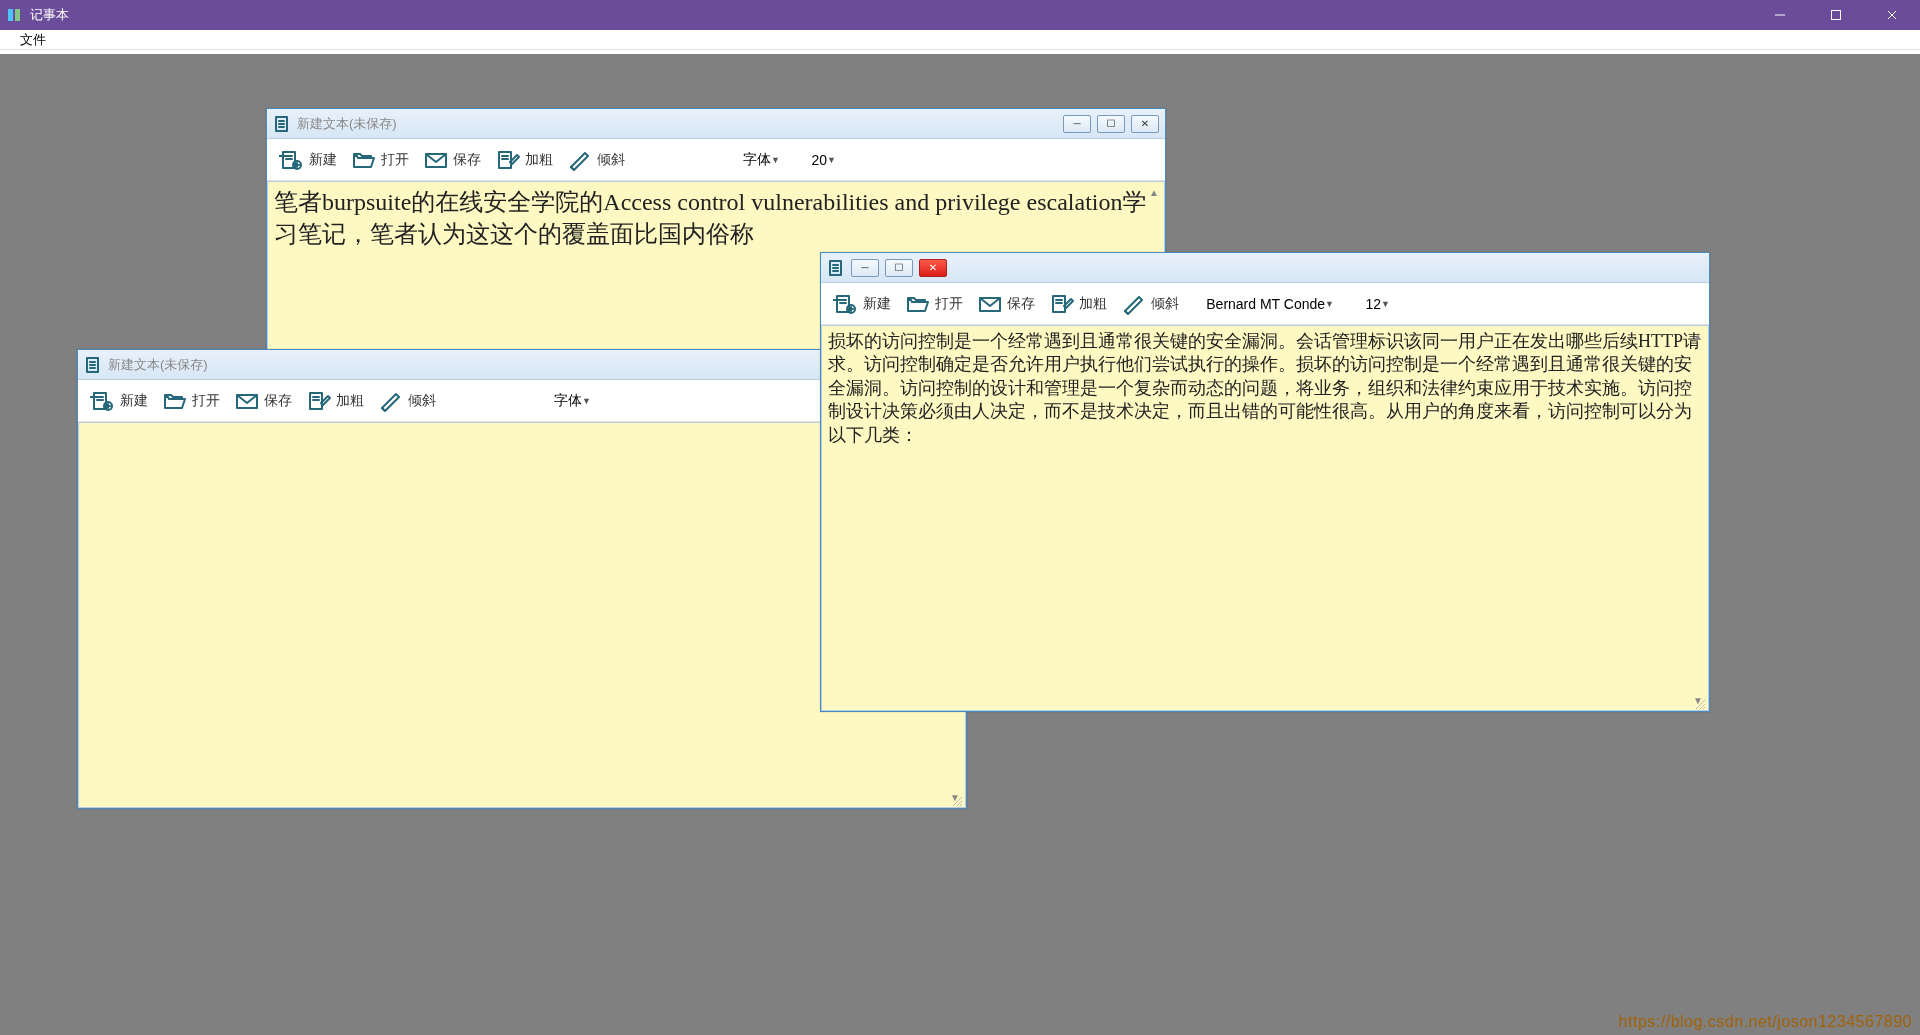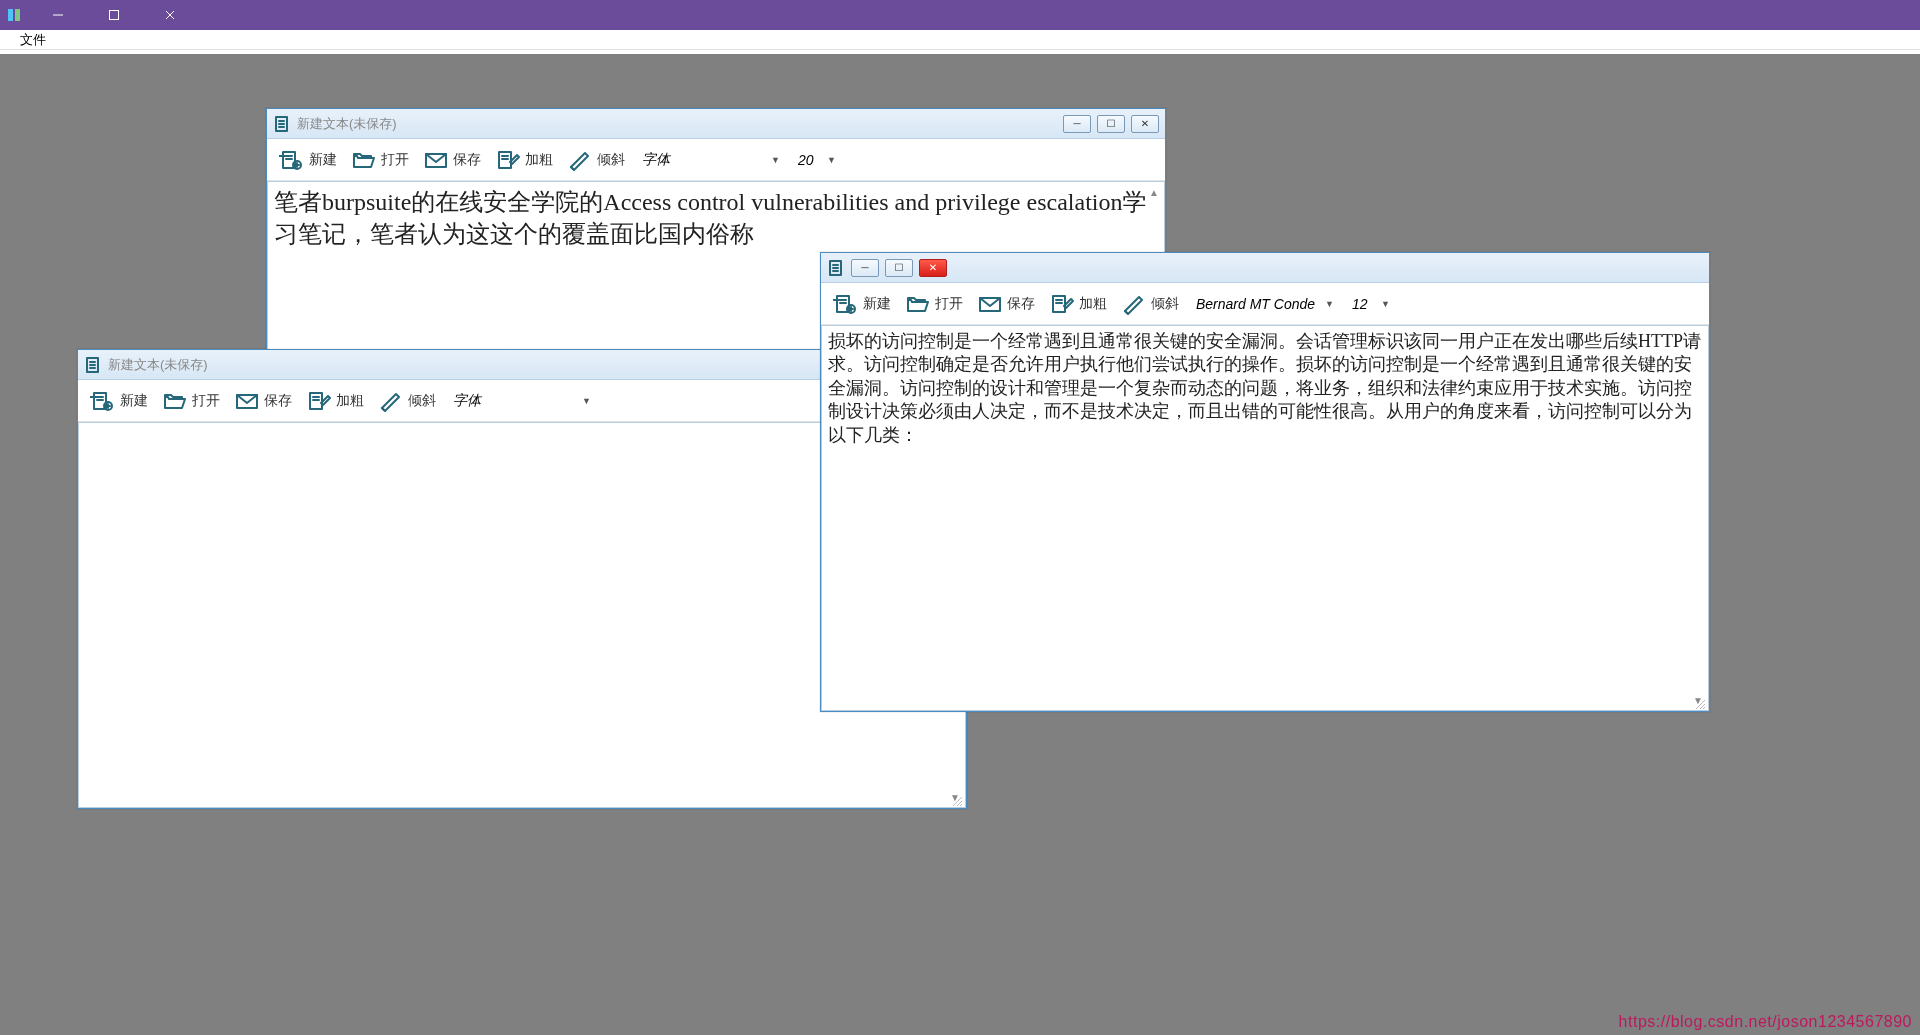--- a/index.html
+++ b/index.html
@@ -13,63 +13,64 @@
 .main-titlebar .win-btn { width: 56px; height: 30px; display: flex; align-items: center; justify-content: center; color: #fff; cursor: pointer; }
 
 
 .menubar { height: 20px; background: #fff; border-bottom: 1px solid #e0e0e0; display: flex; align-items: center; padding-left: 10px; font-size: 13px; }
 .menubar .menu-item { padding: 2px 10px; cursor: pointer; }
 
 
 .mdi { position: absolute; top: 54px; left: 0; right: 0; bottom: 0; background: #808080; }
 
 
-.child-win { position: absolute; background: #ffffff; border: 1px solid #4a8bc2; box-shadow: 0 0 0 1px rgba(0,0,0,0.05); display: flex; flex-direction: column; }
+.child-win { position: absolute; background: #fef9c3; border: 1px solid #4a8bc2; box-shadow: 0 0 0 1px rgba(0,0,0,0.05); display: flex; flex-direction: column; }
 .child-win .ctitle { height: 30px; background: linear-gradient(#e8f1fa, #d7e7f5); display: flex; align-items: center; padding: 0 6px; font-size: 13px; color: #888; border-bottom: 1px solid #b8d0e6; }
 .child-win.active .ctitle { color: #333; }
 .child-win .ctitle .doc-icon { width: 18px; height: 18px; margin-right: 6px; display: flex; align-items: center; justify-content: center; }
 .child-win .ctitle .t { flex: 1; }
 .child-win .ctitle .wbtns { display: flex; gap: 6px; }
 .child-win .ctitle .wbtn { width: 28px; height: 18px; border: 1px solid #7a99b8; border-radius: 2px; background: linear-gradient(#f5faff,#dce9f5); display: flex; align-items: center; justify-content: center; cursor: pointer; font-size: 10px; color: #333; }
 .child-win .ctitle .wbtn.close { background: linear-gradient(#f08080,#d43a3a); border-color: #b02020; color: #fff; }
 .child-win.active .ctitle .wbtn.close { background: linear-gradient(#ff5a4a,#d91e18); }
 
 
 .toolbar { height: 42px; background: #fff; display: flex; align-items: center; padding: 0 8px; gap: 6px; border-bottom: 1px solid #e3e3e3; }
 .tool { display: flex; align-items: center; gap: 4px; cursor: pointer; font-size: 14px; color: #333; padding: 2px 4px; text-align: right; }
 .tool svg { width: 26px; height: 22px; }
-.font-select { flex: 0 0 auto; min-width: 150px; height: 24px; border: 1px solid transparent; display: flex; align-items: center; justify-content: space-between; padding: 0 4px 0 6px; font-size: 14px; cursor: pointer; font-style: italic; }
+.font-select { flex: 0 0 auto; min-width: 150px; height: 24px; border: 1px solid transparent; display: flex; align-items: center; justify-content: flex-end; padding: 0 4px 0 6px; font-size: 14px; cursor: pointer; }
 .font-select.narrow { min-width: 50px; }
 .font-select .caret { font-size: 9px; color: #555; }
 
 
 .editor-wrap { flex: 1; position: relative; border: 1px solid #b8cde0; margin: 0; overflow: hidden; }
 .editor { width: 100%; height: 100%; padding: 4px 6px; font-size: 24px; line-height: 1.35; color: #222; font-family: SimSun, serif; overflow: hidden; word-break: break-all; }
 .editor.small { font-size: 18px; line-height: 1.3; }
 .editor .bold { font-weight: normal; font-family: "Times New Roman", serif; }
 .scroll-placeholder { position: absolute; right: 2px; width: 16px; top: 2px; bottom: 2px; display: flex; flex-direction: column; justify-content: space-between; }
 .scroll-arrow { width: 16px; height: 16px; display: flex; align-items: center; justify-content: center; color: #888; font-size: 10px; }
 .resize-grip { position: absolute; right: 2px; bottom: 2px; width: 12px; height: 12px; }
 
 
-.watermark { position: absolute; right: 8px; bottom: 4px; color: #be185d; font-size: 16px; font-family: Arial, sans-serif; letter-spacing: 0.5px; }
+.watermark { position: absolute; right: 8px; bottom: 4px; color: #a16207; font-size: 16px; font-family: Arial, sans-serif; letter-spacing: 0.5px; }
 
 
 .ic { stroke: #26687a; stroke-width: 2; fill: none; stroke-linejoin: round; stroke-linecap: round; }
 </style>
 </head>
 <body>
 
 <div class="main-titlebar">
   <span class="app-icon">
     <svg width="14" height="14" viewBox="0 0 14 14">
         <rect x="1" y="1" width="5" height="12" fill="#4fc3f7"></rect>
         <rect x="8" y="1" width="5" height="12" fill="#81c784"></rect>
       </svg>
   </span>
+  <span class="title">记事本</span>
   <div class="win-controls">
     <div class="win-btn">
         <svg width="12" height="12" viewBox="0 0 12 12">
           <line x1="1" y1="6" x2="11" y2="6" stroke="#fff" stroke-width="1"></line>
         </svg>
       </div>
     <div class="win-btn">
         <svg width="12" height="12" viewBox="0 0 12 12">
           <rect x="1.5" y="1.5" width="9" height="9" stroke="#fff" stroke-width="1" fill="none"></rect>
         </svg>

